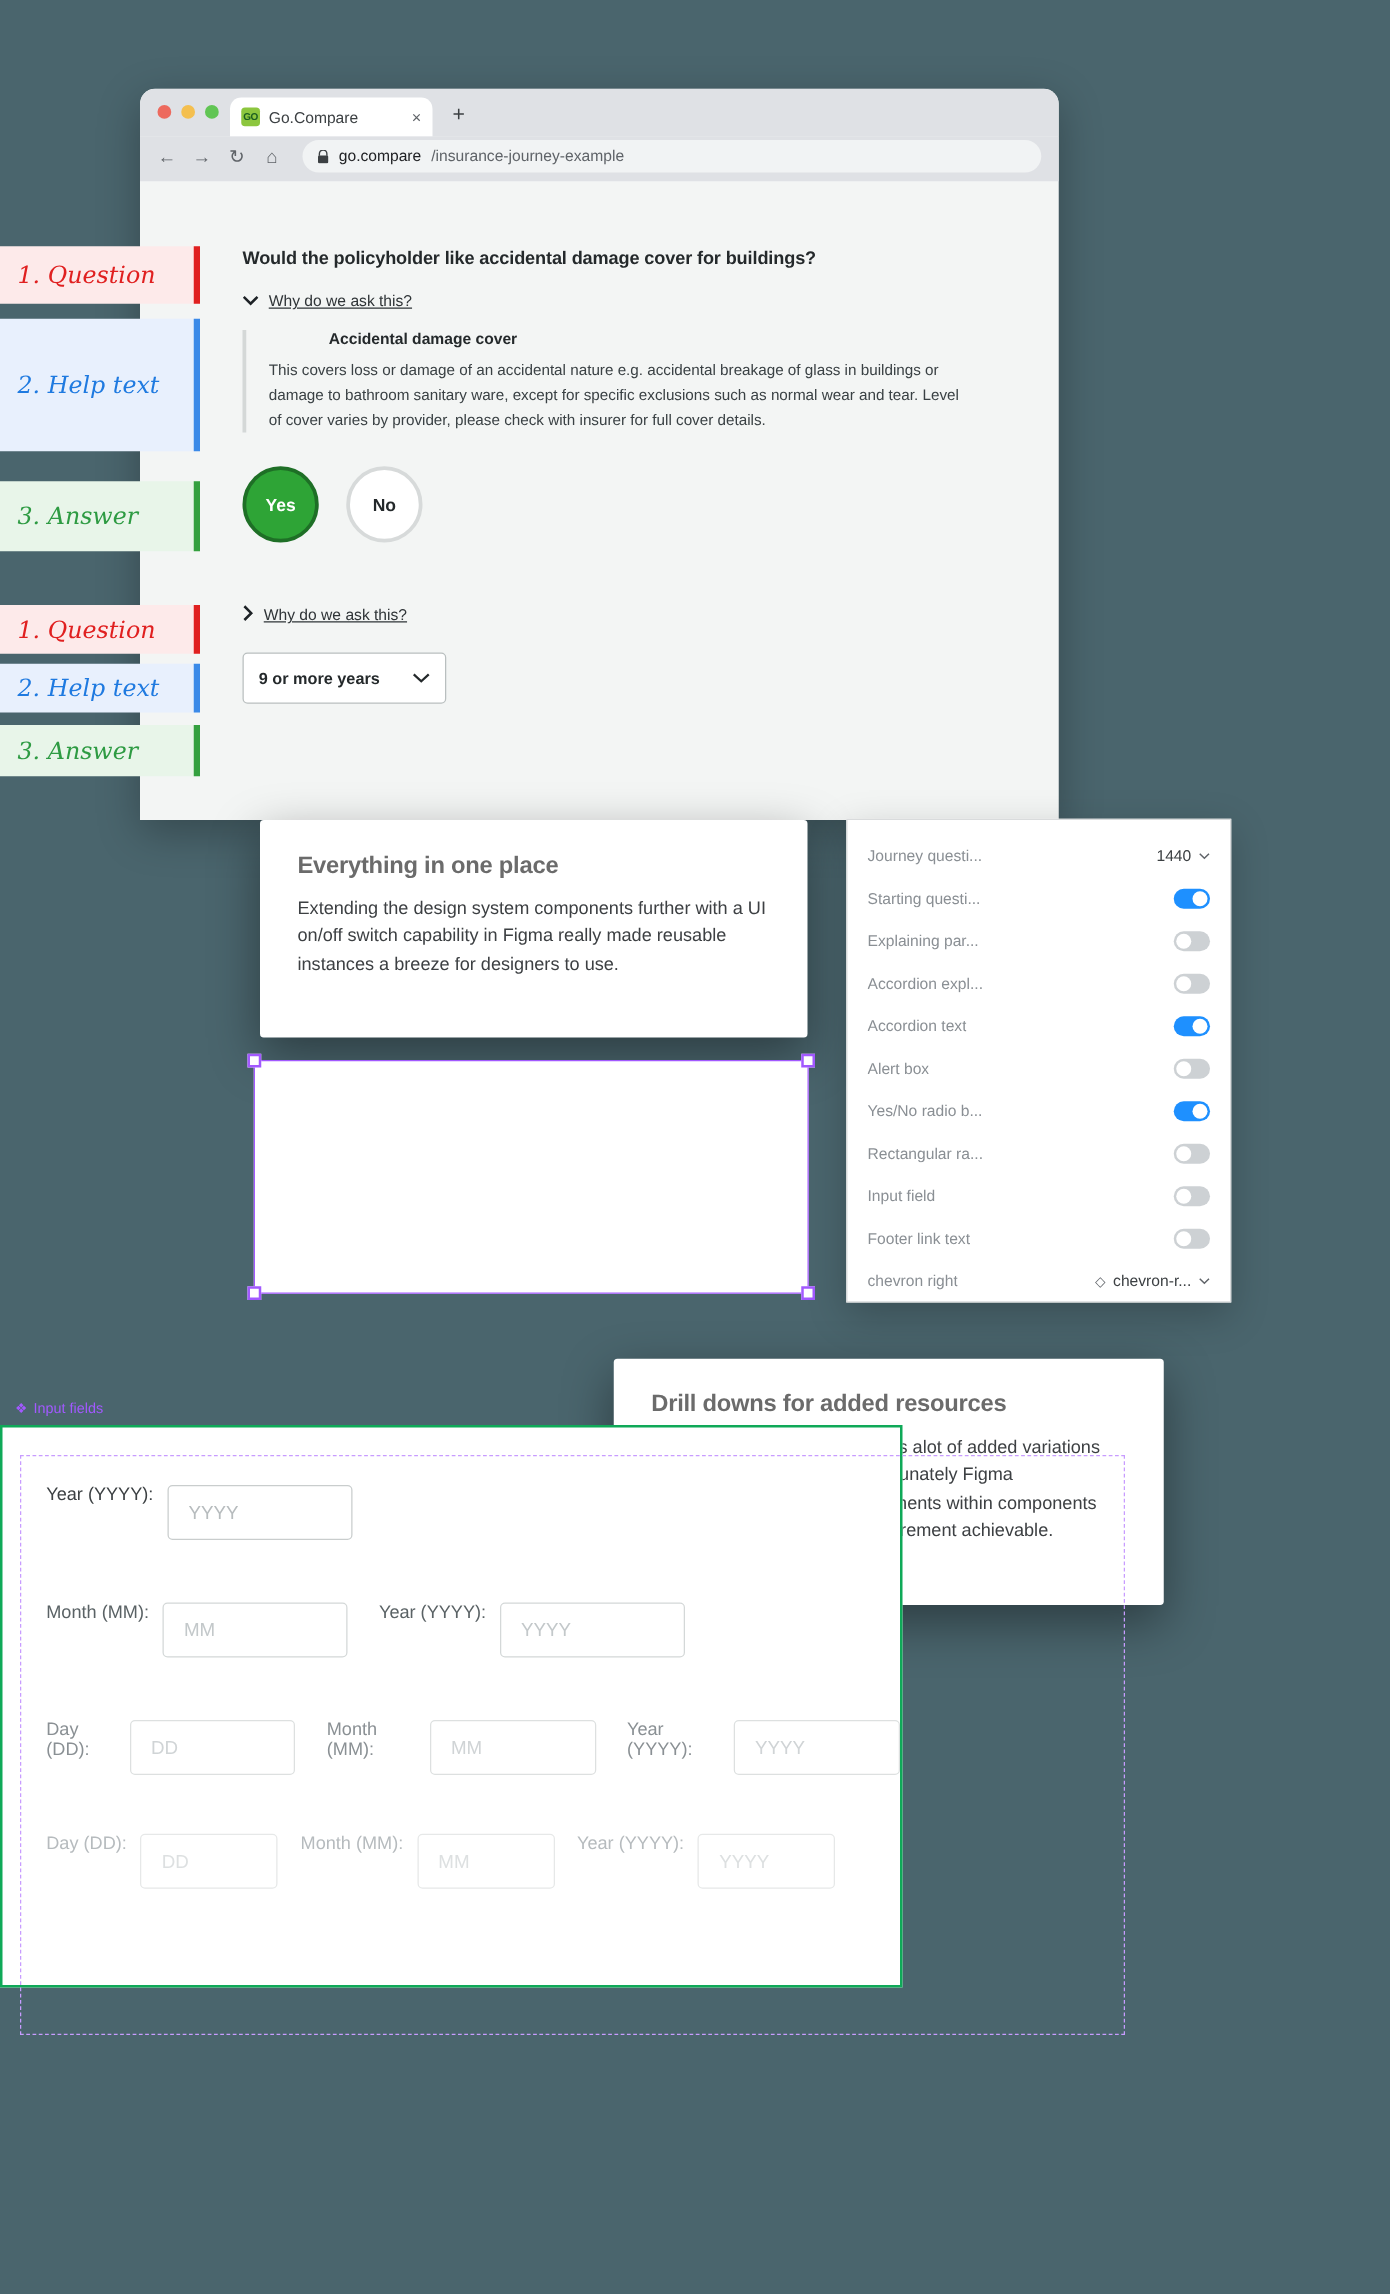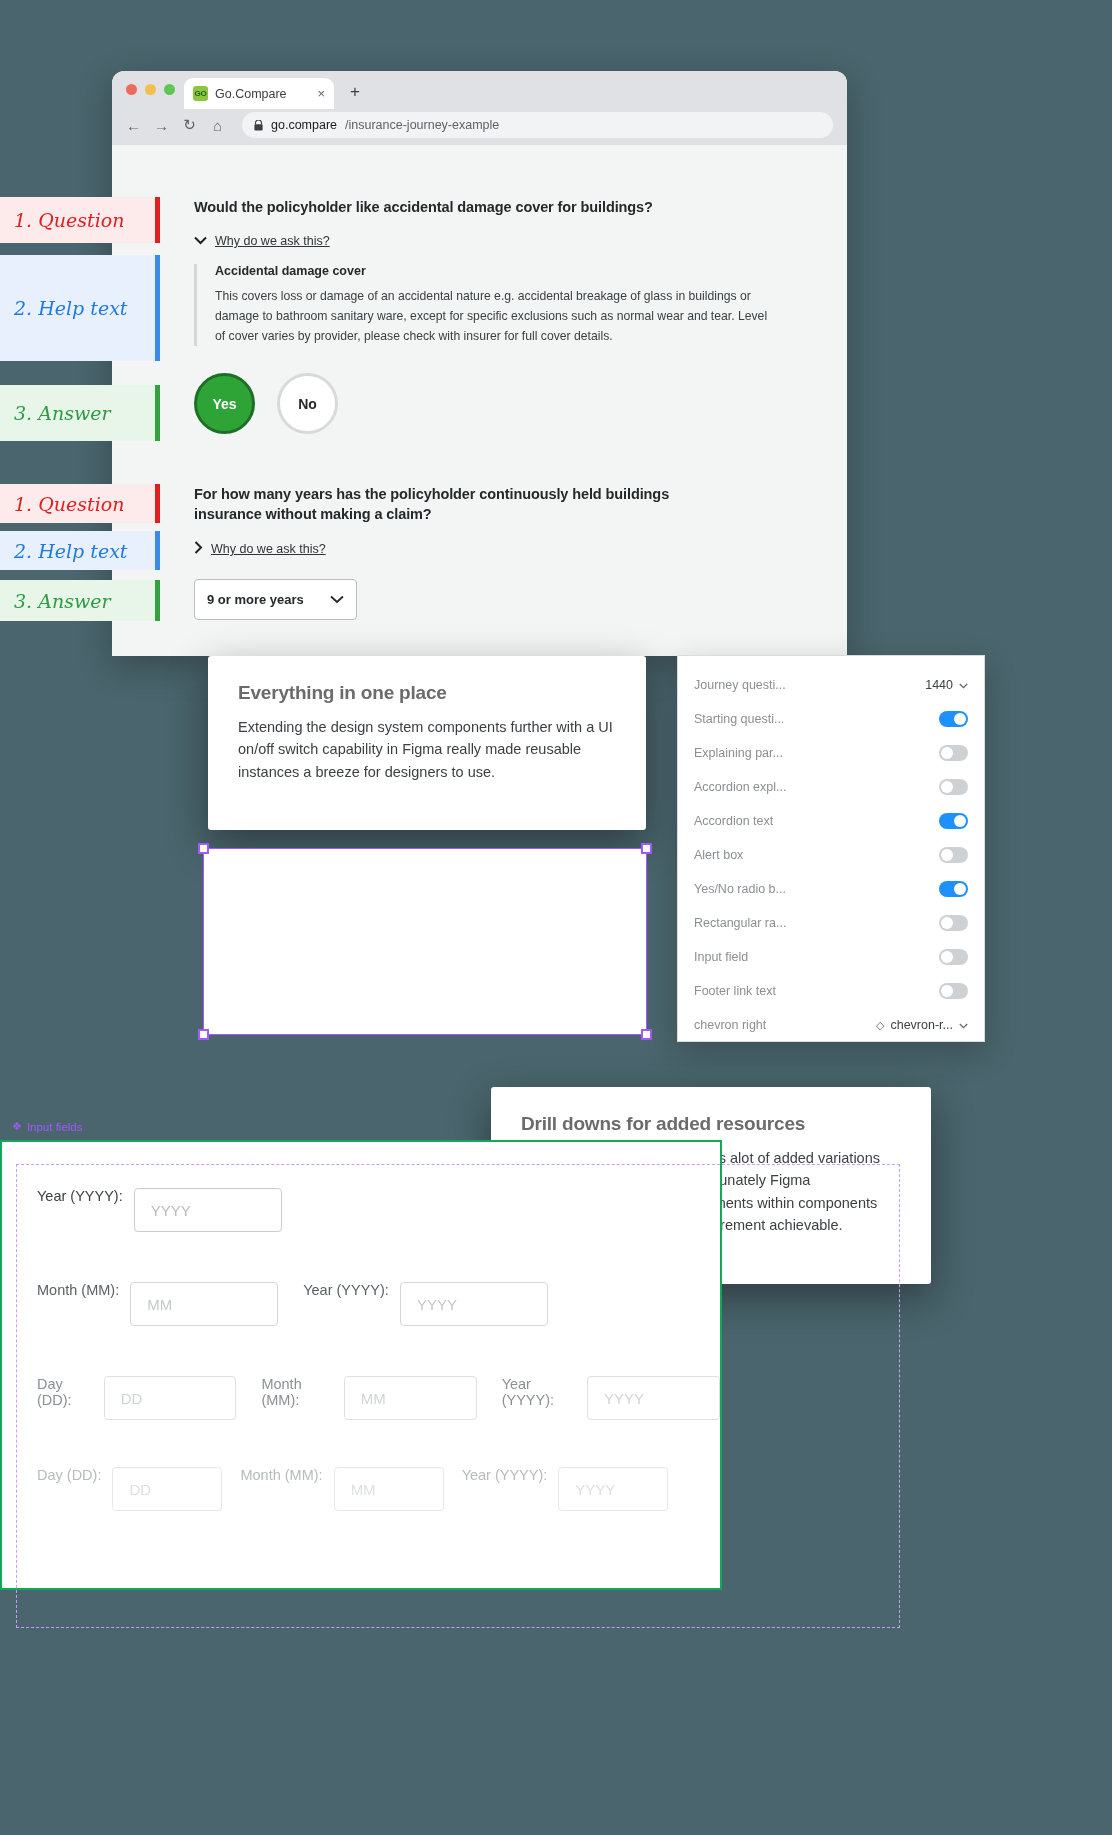--- a/index.html
+++ b/index.html
@@ -23,21 +23,21 @@
   .chrome-top {
     height: 38px; background: #dfe1e5;
     border-radius: 12px 12px 0 0;
     display: flex; align-items: flex-end; padding-left: 14px;
     position: relative;
   }
   .dots { position: absolute; left: 14px; top: 13px; display: flex; gap: 8px; }
   .dot { width: 11px; height: 11px; border-radius: 50%; }
   .dot.r { background: #ed6a5e; } .dot.y { background: #f4bf4f; } .dot.g { background: #61c554; }
   .tab {
-    margin-left: 58px; height: 31px; width: 150px;
+    margin-left: 58px; height: 31px; width: 162px;
     background: #fff; border-radius: 9px 9px 0 0;
     display: flex; align-items: center; gap: 7px; padding: 0 9px;
     font-size: 12.5px; color: #3c4043;
   }
   .favicon {
     width: 15px; height: 15px; border-radius: 3px; background: #8cc63e;
     color: #1b5e20; font-size: 8px; font-weight: bold;
     display: flex; align-items: center; justify-content: center;
     letter-spacing: -.3px;
   }
@@ -70,21 +70,21 @@
   .why {
     display: flex; align-items: center; gap: 8px;
     margin-top: 17px; font-size: 12.5px; color: #2f3437;
   }
   .why .lbl { text-decoration: underline; }
   .chev { font-size: 12px; font-weight: bold; color: #1d2226; }
   .accordion {
     margin-top: 16px; border-left: 3px solid #d4d8d7;
     padding: 0 0 0 18px;
   }
-  .acc-head { font-size: 12.5px; font-weight: bold; color: #24292b; }
+  .acc-head { font-size: 12.5px; font-weight: bold; color: #24292b; margin-left: 48px; }
   .acc-body {
     margin-top: 9px; font-size: 12.2px; color: #3a4144;
     line-height: 1.62; max-width: 560px;
   }
   .radio-row { display: flex; gap: 22px; margin-top: 27px; }
   .radio {
     width: 61px; height: 61px; border-radius: 50%;
     display: flex; align-items: center; justify-content: center;
     font-size: 14px; font-weight: bold;
   }
@@ -251,21 +251,20 @@
           <div class="acc-head">Accidental damage cover</div>
           <div class="acc-body">This covers loss or damage of an accidental nature e.g. accidental breakage of glass in buildings or damage to bathroom sanitary ware, except for specific exclusions such as normal wear and tear. Level of cover varies by provider, please check with insurer for full cover details.</div>
         </div>
         <div class="radio-row">
           <div class="radio yes">Yes</div>
           <div class="radio no">No</div>
         </div>
       </div>
 
       <div class="q-block" style="margin-top:50px; max-width:620px;">
-        <div class="q-title">For how many years has the policyholder continuously held buildings insurance without making a claim?</div>
         <div class="why">
           <span class="chev">
             <svg width="9" height="13" viewBox="0 0 9 13">
                 <path d="M1.5 1L7 6.5 1.5 12" stroke="#1d2226" stroke-width="2" fill="none"></path>
               </svg>
           </span>
           <span class="lbl">Why do we ask this?</span>
         </div>
         <div class="select">
           <span>9 or more years</span>

